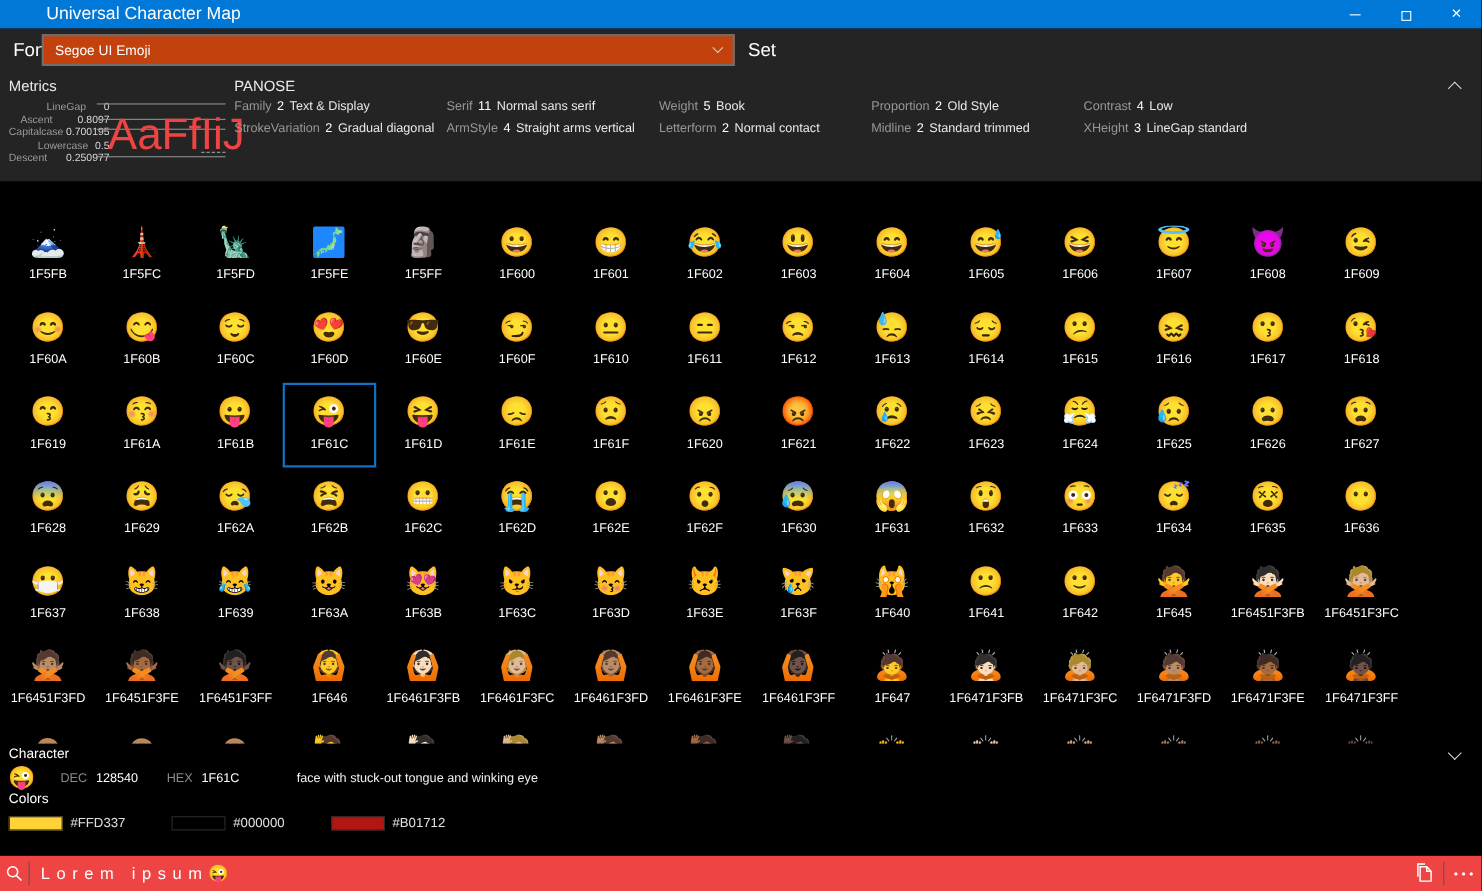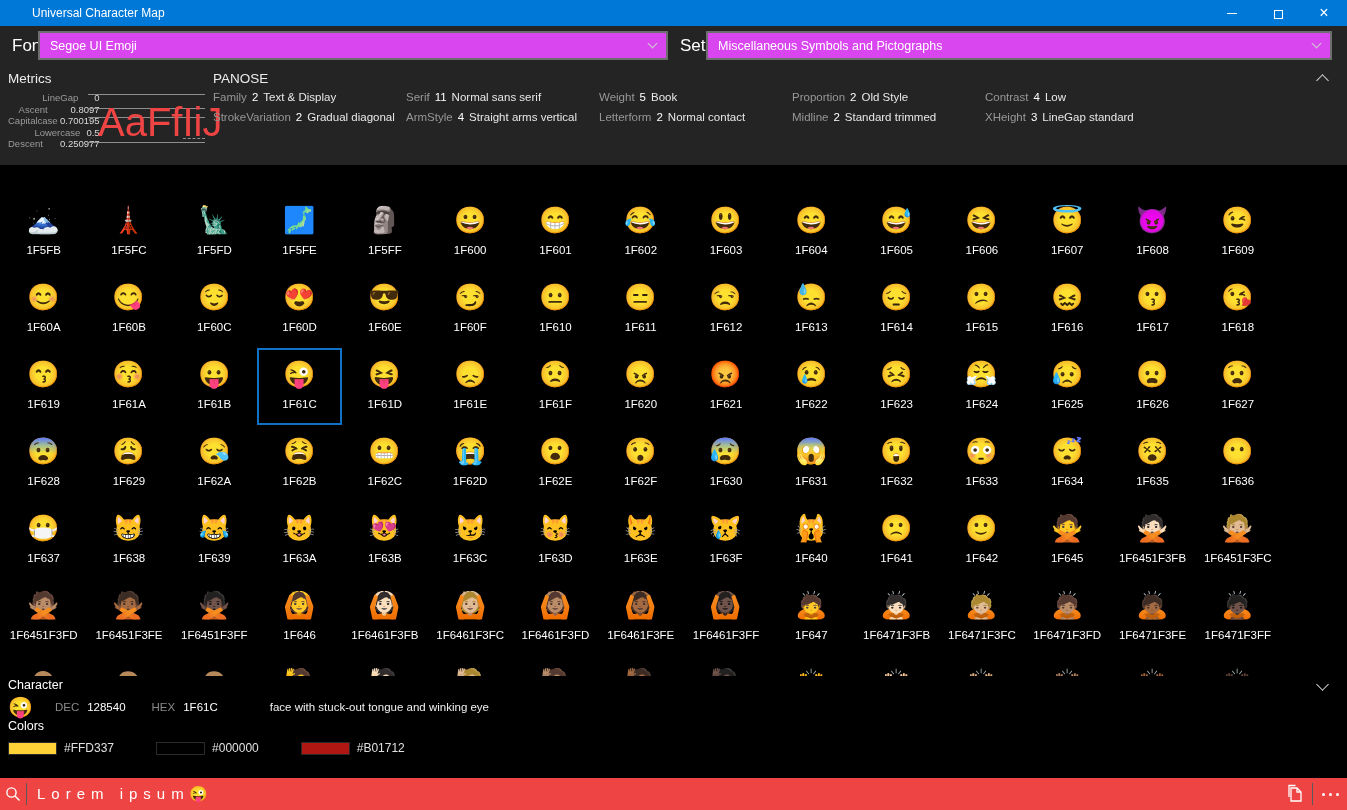--- a/index.html
+++ b/index.html
@@ -2,38 +2,38 @@
 <html><head>
 <meta charset="utf-8">
 <style>
   * { margin:0; padding:0; box-sizing:border-box; }
   html,body { width:1347px; height:810px; overflow:hidden; background:#000; }
   body { font-family:"Liberation Sans", sans-serif; color:#fff; position:relative; }
 
   
   .titlebar { position:absolute; left:0; top:0; width:1347px; height:26px; background:#0078D7;
               display:flex; align-items:center; }
-  .titlebar .title { font-size:12px; color:#fff; padding-left:32px; }
+  .titlebar .title { font-size:16px; color:#fff; padding-left:42px; }
   .win-buttons { margin-left:auto; display:flex; height:26px; }
   .win-btn { width:46px; height:26px; display:flex; align-items:center; justify-content:center;
              color:#fff; font-size:14px; cursor:default; }
   .min-glyph { display:block; width:10px; height:1px; background:#fff; }
   .restore-glyph { position:relative; width:9px; height:9px; border:1px solid #fff; background:#0078D7; margin-top:2px; }
   .restore-glyph::before { content:''; position:absolute; top:-4px; left:2px; width:9px; height:9px;
              border:1px solid #fff; z-index:-1; }
   .close-glyph { font-size:16px; line-height:16px; }
 
   
   .header-bg { position:absolute; left:0; top:26px; width:1347px; height:139px; background:#242424; }
 
   .toolbar { position:absolute; left:0; top:26px; width:1347px; height:39px; display:flex; align-items:center; }
   .tb-label { font-size:17px; color:#fff; }
   .lbl-font { position:absolute; left:12px; }
   .lbl-set  { position:absolute; left:680px; }
-  .combo { position:absolute; top:5px; height:29px; background:#d946ef; border:2px solid #6e6e6e;
+  .combo { position:absolute; top:5px; height:29px; background:#c2410c; border:2px solid #6e6e6e;
            display:flex; align-items:center; padding:0 10px; font-size:12.5px; color:#fff; cursor:default; }
   .combo-font { left:38px;  width:630px; }
   .combo-set  { left:706px; width:626px; }
   .combo .chev-down { margin-left:auto; }
   .chev-down { width:7px; height:7px; border-right:1.4px solid #cfcfcf; border-bottom:1.4px solid #cfcfcf;
                transform:rotate(45deg); margin-top:-4px; }
   .chev-up { width:9px; height:9px; border-right:1.6px solid #d5d5d5; border-bottom:1.6px solid #d5d5d5;
              transform:rotate(-135deg); margin-top:6px; }
 
   .metrics-panel { position:absolute; left:0; top:65px; width:1347px; height:100px; }
@@ -115,24 +115,20 @@
 
 <div class="header-bg"></div>
 
 <div class="toolbar">
   <span class="tb-label lbl-font">Font</span>
   <div class="combo combo-font">
     <span>Segoe UI Emoji</span>
     <span class="chev-down"></span>
   </div>
   <span class="tb-label lbl-set">Set</span>
-  <div class="combo combo-set">
-    <span>Miscellaneous Symbols and Pictographs</span>
-    <span class="chev-down"></span>
-  </div>
 </div>
 
 <div class="metrics-panel">
   <div class="section-title metrics-title">Metrics</div>
   <div class="metrics-table">
       <div class="metric-row">
         <span class="metric-label">LineGap</span>
         <span class="metric-value">0</span>
       </div>
       <div class="metric-row">

